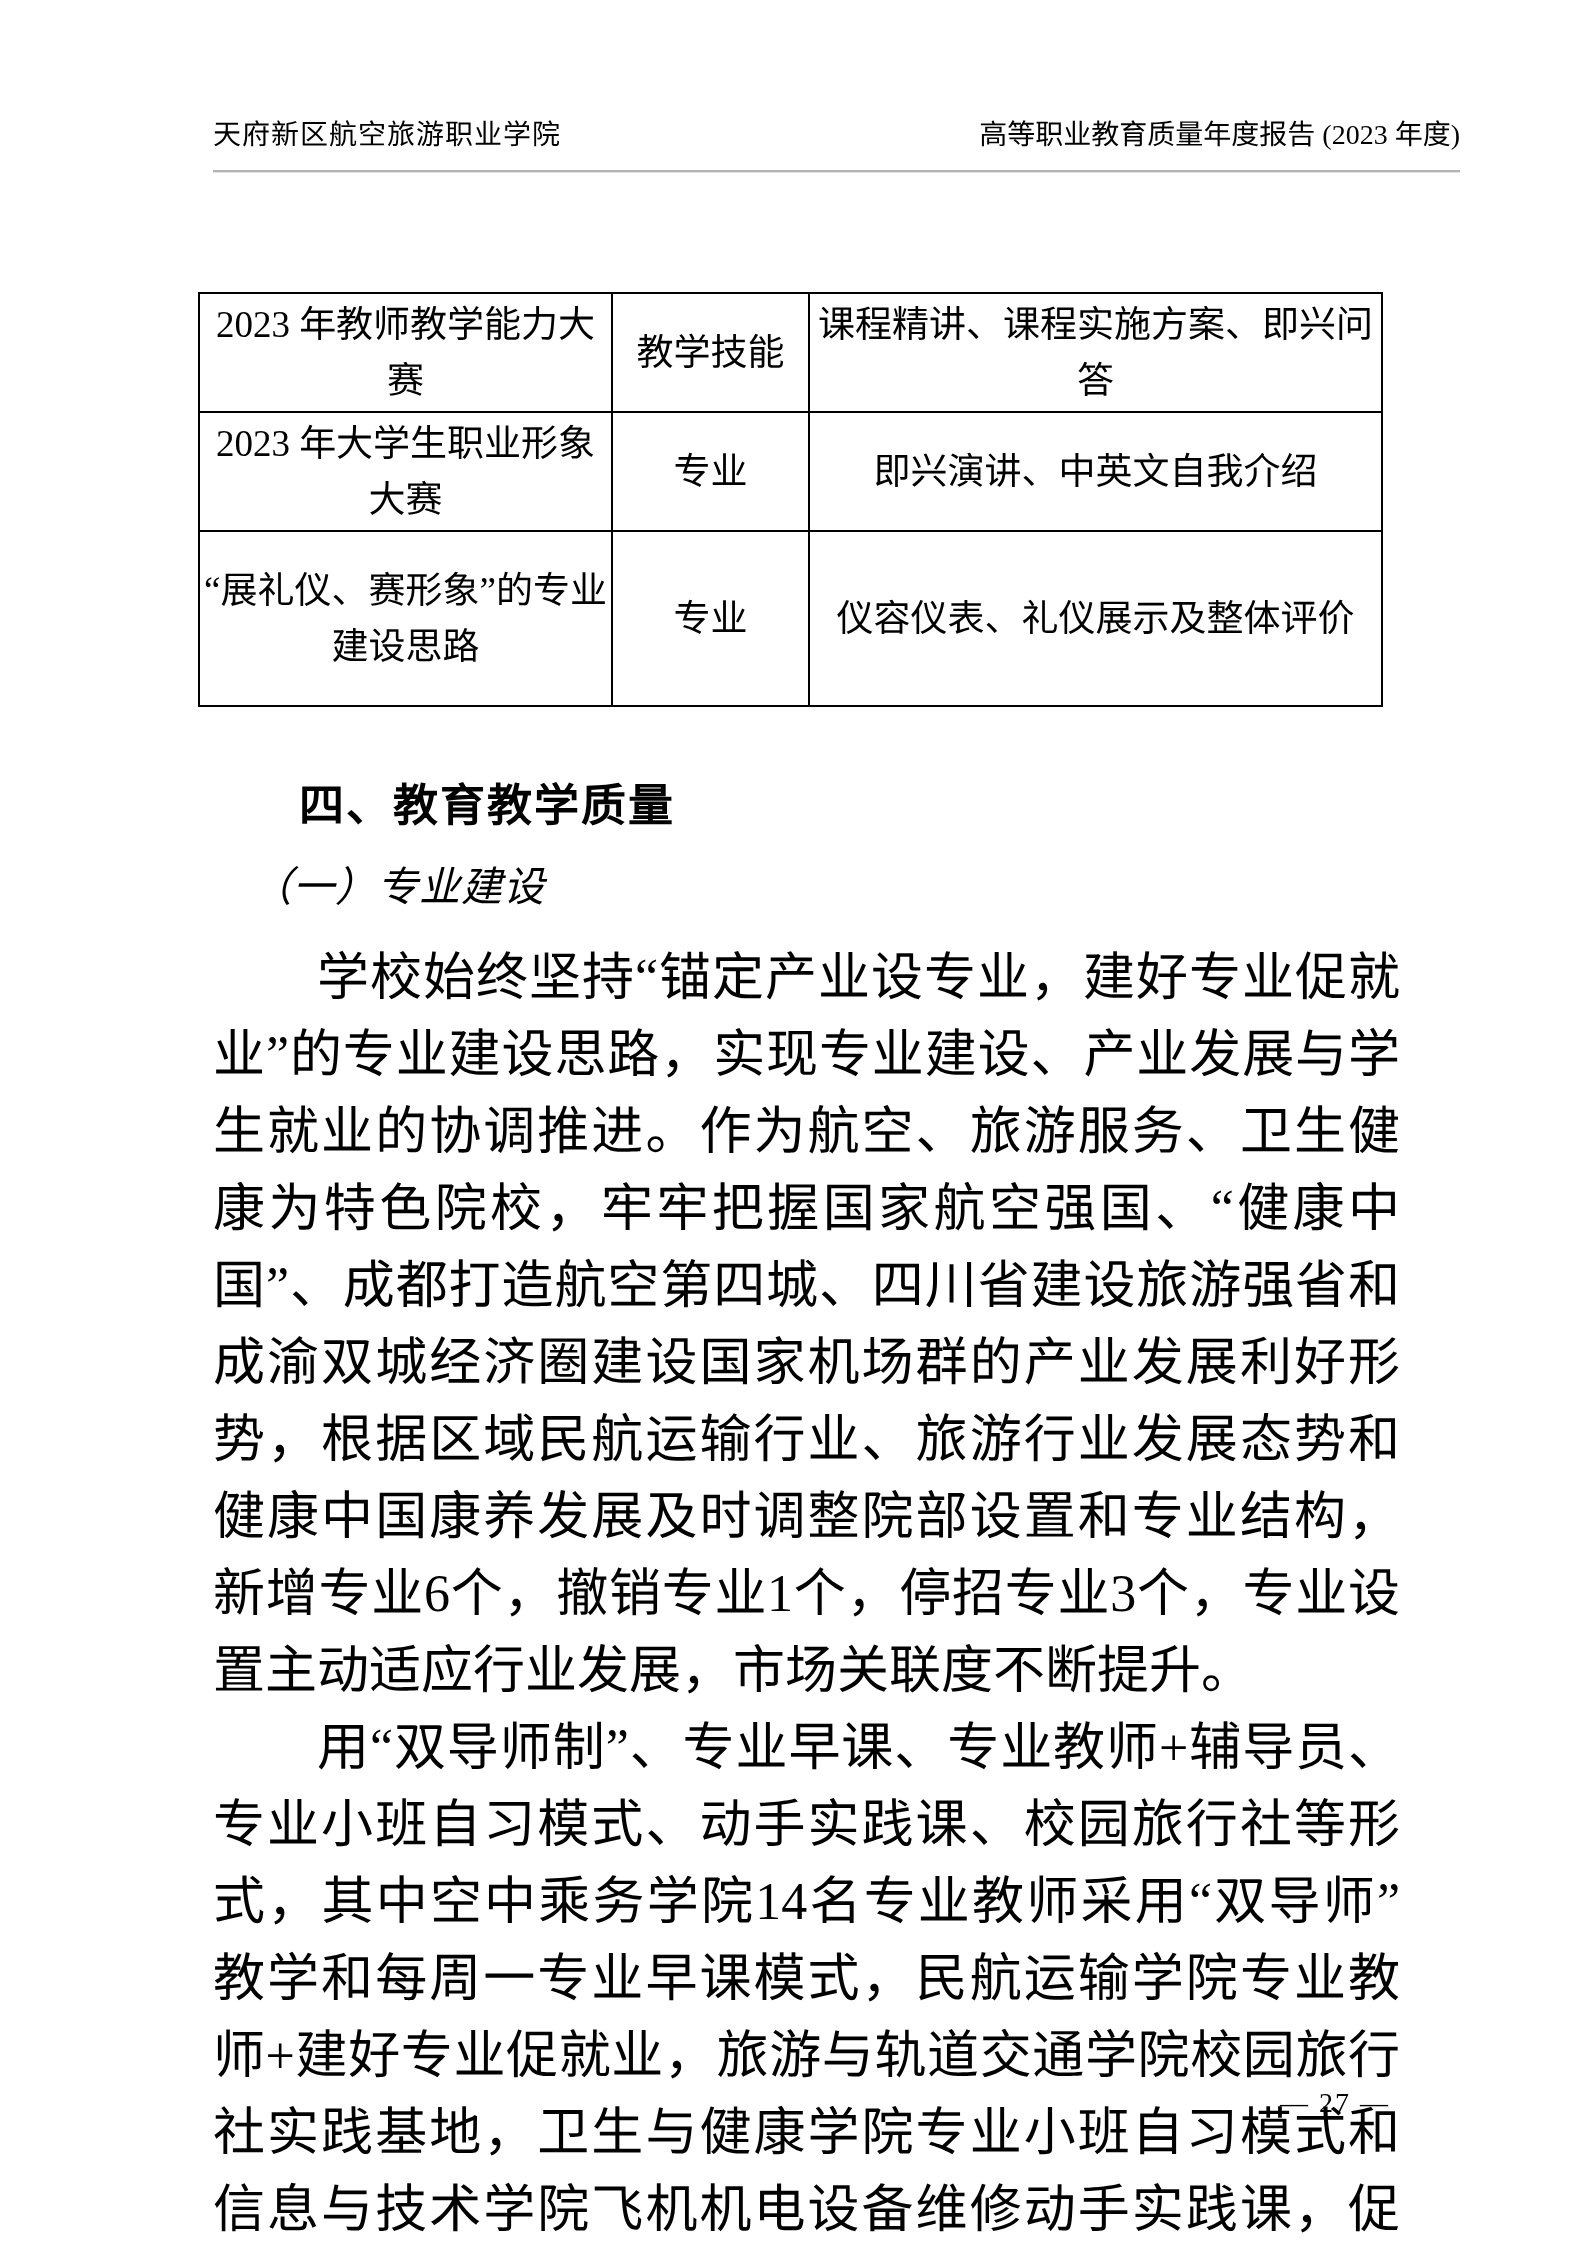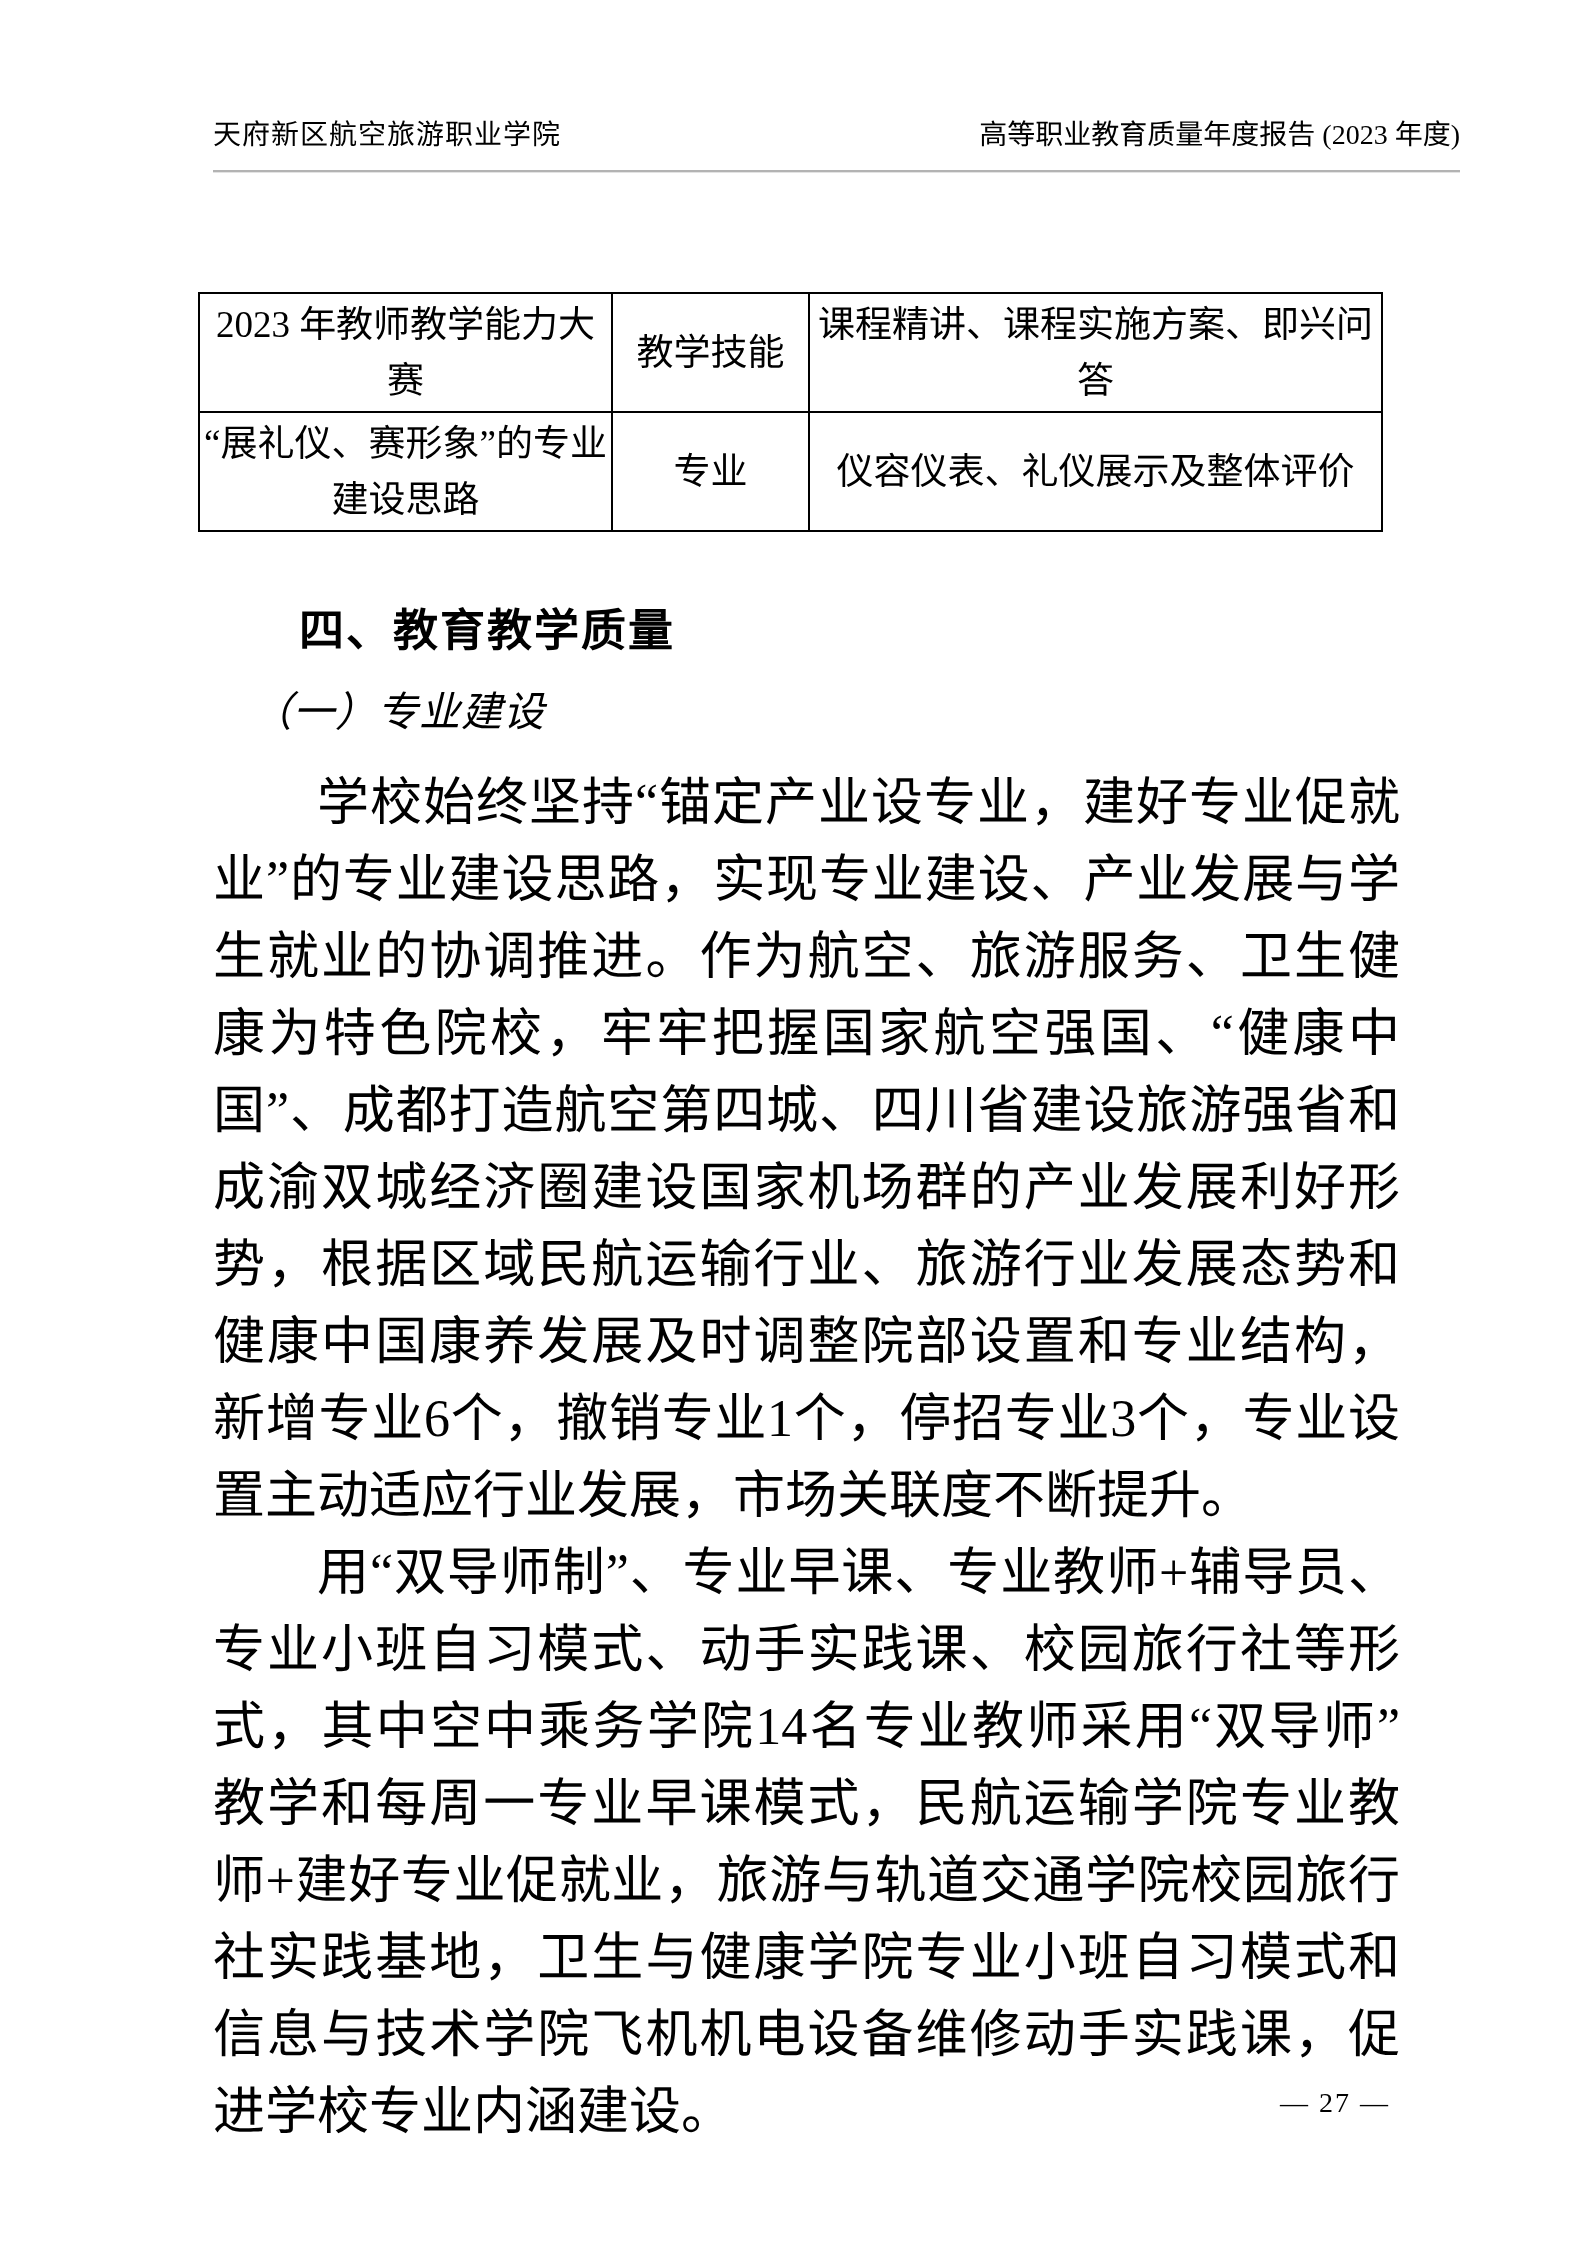--- a/index.html
+++ b/index.html
@@ -120,20 +120,25 @@
         <col>
         <col>
       </colgroup>
     <tbody>
       <tr>
         <td>2023 年教师教学能力大赛</td>
         <td>教学技能</td>
         <td>课程精讲、课程实施方案、即兴问答</td>
       </tr>
       <tr>
+        <td>2023 年大学生职业形象大赛</td>
+        <td>专业</td>
+        <td>即兴演讲、中英文自我介绍</td>
+      </tr>
+      <tr>
         <td>“展礼仪、赛形象”的专业建设思路</td>
         <td>专业</td>
         <td>仪容仪表、礼仪展示及整体评价</td>
       </tr>
     </tbody>
   </table>
 
   <div class="section-heading">四、教育教学质量</div>
 
   <div class="subsection-heading">（一）专业建设</div>

